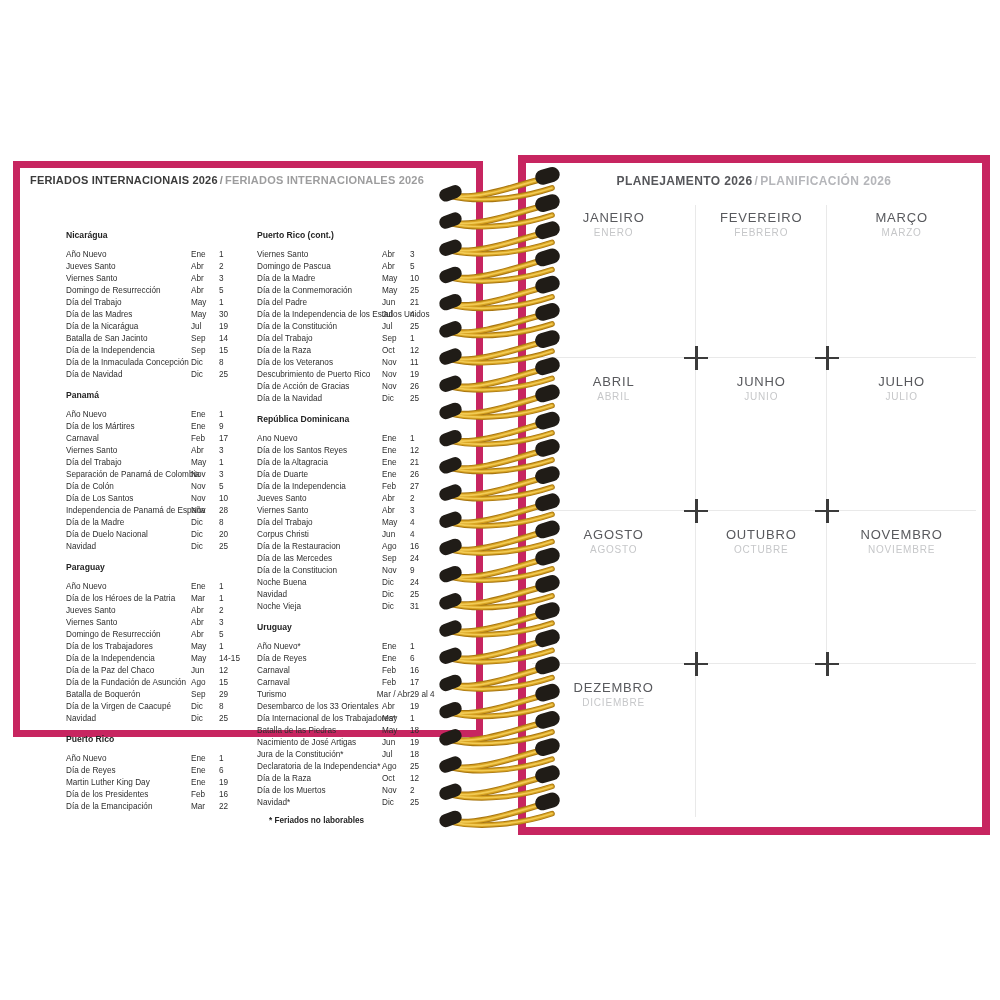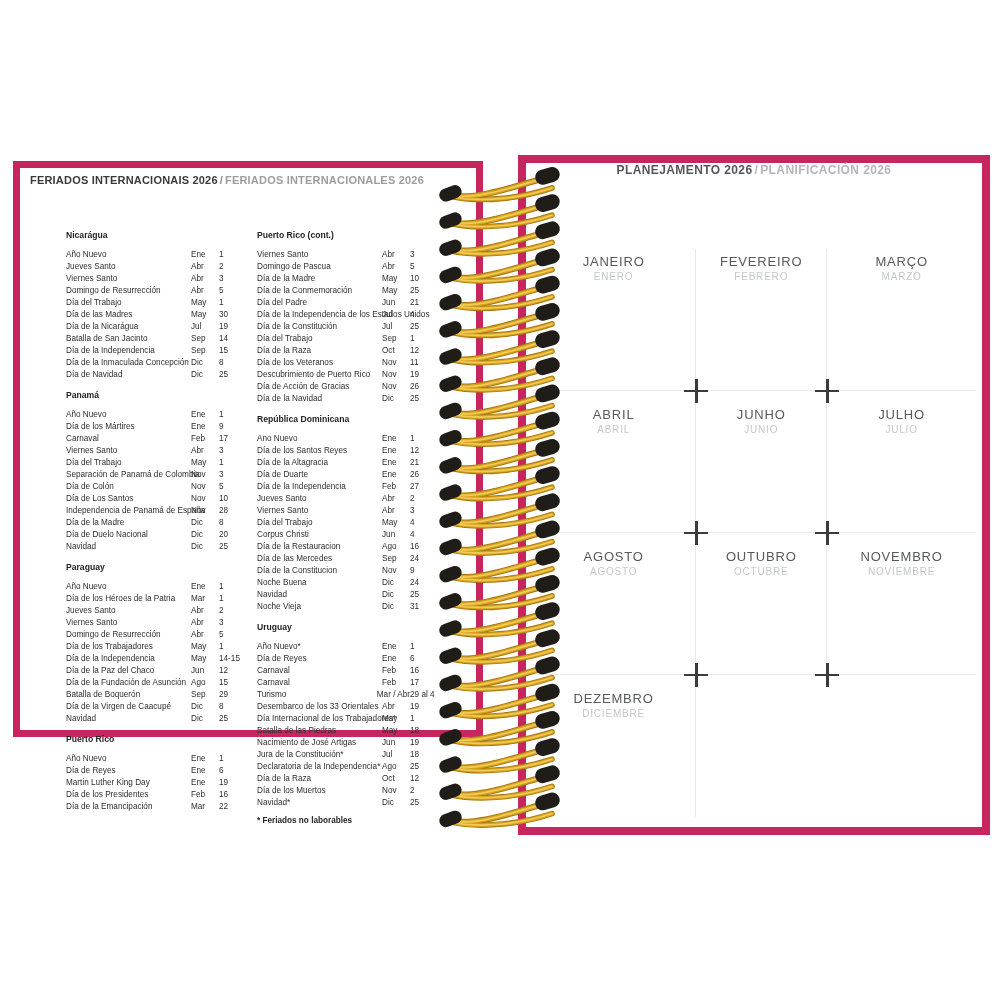--- a/index.html
+++ b/index.html
@@ -32,34 +32,34 @@
     position:absolute;left:46px;right:40px;top:62px;
     display:flex;gap:12px;
   }
   .hcol{flex:1;min-width:0;}
   .section{margin-bottom:9px;}
   .country{font-size:8.6px;font-weight:bold;color:#242424;margin:0 0 9px 0;}
   .hrow{display:flex;align-items:baseline;line-height:12px;font-size:8.2px;color:var(--ink);}
   .hname{flex:1;min-width:0;white-space:nowrap;}
   .hmonth{flex:0 0 auto;min-width:28px;white-space:nowrap;}
   .hday{width:26px;flex:0 0 auto;white-space:nowrap;}
-  .footnote{font-size:8.2px;font-weight:bold;color:#242424;margin-top:7px;}
+  .footnote{font-size:8.2px;font-weight:bold;color:#242424;margin-top:7px;margin-left:12px;}
   .footnote:empty{display:none;}
 
   
   .rp-title{
-    text-align:center;white-space:nowrap;
+    text-align:center;margin-top:11px;white-space:nowrap;
     font-size:12px;font-weight:bold;letter-spacing:.4px;color:#55565a;
   }
   .rp-title .t-sep{color:#b5b6ba;}
   .rp-title .t-light{color:#b5b6ba;}
 
   .months-grid{
     position:absolute;left:6px;right:6px;top:42px;bottom:10px;
-    display:grid;grid-template-columns:37% 29.5% 33.5%;grid-template-rows:repeat(4,1fr);margin-top:44px;
+    display:grid;grid-template-columns:37% 29.5% 33.5%;grid-template-rows:repeat(4,1fr);
   }
   .mcell{
     border-right:1px solid var(--grid-line);
     border-bottom:1px solid var(--grid-line);
     text-align:center;padding-top:16px;box-sizing:border-box;
   }
   .mcell:nth-child(3n){border-right:none;text-align:center;}
   .mcell:nth-child(n+10){border-bottom:none;}
   .mcell:nth-child(-n+3){padding-top:5px;}
   .m-pt{font-size:13px;letter-spacing:.8px;color:var(--month-dark);}

